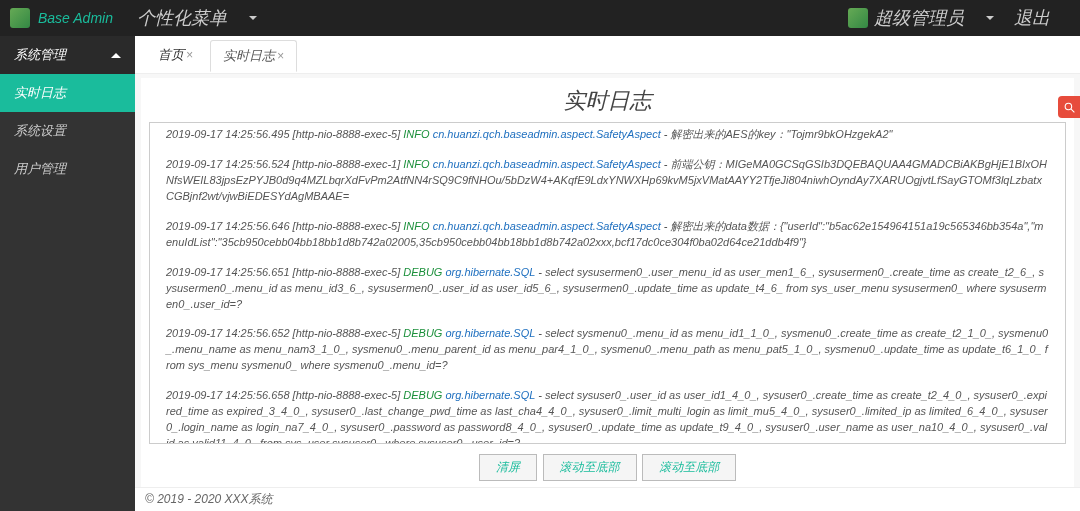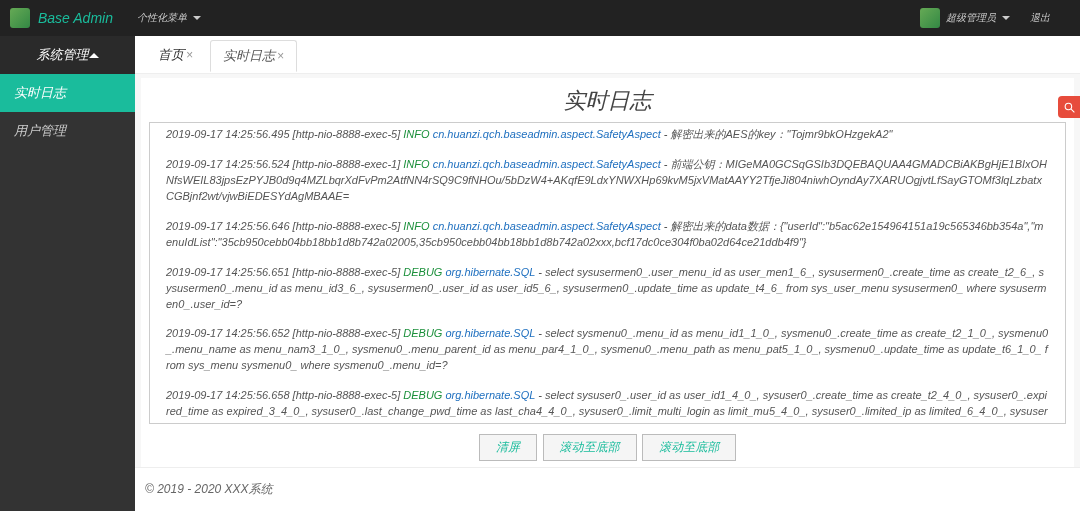--- a/index.html
+++ b/index.html
@@ -3,32 +3,32 @@
 <meta charset="utf-8">
 <style>
 * { margin: 0; padding: 0; box-sizing: border-box; }
 html, body { height: 100%; font-family: "Helvetica Neue", Helvetica, Arial, "Microsoft YaHei", sans-serif; font-size: 13px; color: #333; background: #fff; }
 .app { display: flex; flex-direction: column; height: 511px; width: 1080px; overflow: hidden; position: relative; font-style: italic; }
 
 
 .navbar { height: 36px; background: #222; color: #ddd; display: flex; align-items: center; padding: 0 10px; flex-shrink: 0; }
 .navbar .logo-img { width: 20px; height: 20px; background: linear-gradient(135deg,#6a5,#384); border-radius: 3px; margin-right: 8px; display:inline-block; }
 .navbar .brand { color: #1abc9c; font-size: 14px; margin-right: 24px; }
-.navbar .nav-item { color: #ccc; font-size: 10px; margin-right: 20px; cursor: pointer; display:flex; align-items:center; gap:4px;}
+.navbar .nav-item { color: #ccc; font-size: 18px; margin-right: 20px; cursor: pointer; display:flex; align-items:center; gap:20px;}
 .navbar .spacer { flex: 1; }
 .navbar .avatar { width: 20px; height: 20px; background: linear-gradient(135deg,#6a5,#384); border-radius: 3px; margin-right: 6px; display:inline-block;}
 .navbar .caret { width:0;height:0;border-left:4px solid transparent;border-right:4px solid transparent;border-top:4px solid #ccc; display:inline-block; margin-left:2px;}
 
 
 .body-row { display: flex; flex: 1; min-height: 0; }
 
 
 .sidebar { width: 135px; background: #333; color: #ccc; flex-shrink: 0; }
 .sidebar .side-item { padding: 10px 14px; font-size: 13px; cursor: pointer; display:flex; align-items:center; justify-content:space-between;}
-.sidebar .side-item.header { background: #2a2a2a; color:#fff;justify-content:center; }
+.sidebar .side-item.header { background: #2a2a2a; color:#fff; }
 .sidebar .side-item.active { background: #1abc9c; color: #fff; }
 .sidebar .chev { width:0;height:0;border-left:5px solid transparent;border-right:5px solid transparent;border-bottom:5px solid #ccc; display:inline-block; }
 .sidebar .header .chev { border-bottom-color:#fff; }
 
 
 .main { flex: 1; display: flex; flex-direction: column; min-width: 0; background:#f7f7f7;}
 .tabs { height: 38px; background: #fff; display: flex; align-items: center; padding: 0 10px; border-bottom: 1px solid #eee; flex-shrink:0;}
 .tab { padding: 6px 12px; font-size: 13px; border: 1px solid transparent; border-radius: 3px 3px 0 0; margin-right: 4px; display:flex; align-items:center; gap:2px; cursor:pointer; }
 .tab.active { border-color: #ddd; border-bottom-color: #fff; background:#fff; color:#555; position:relative; top:1px;}
 .tab .close { color:#999; font-size:12px; cursor:pointer; }
@@ -37,21 +37,21 @@
 .page-title { text-align: center; font-size: 22px; padding: 8px 0 6px 0; color:#444; flex-shrink:0;}
 .log-wrap { flex:1; margin: 0 8px 4px 8px; border:1px solid #ccc; overflow:auto; font-size:11px; line-height:1.45; color:#555; padding:4px 16px; position:relative; min-height:0;}
 .log-entry { margin-bottom: 14px; word-break: break-all; white-space: normal; }
 .log-entry .lvl-info { color: #1a8f3a; }
 .log-entry .lvl-debug { color: #1a8f3a; }
 .log-entry .logger { color: #1e6fbf; }
 
 .btn-row { text-align:center; padding:6px 0; flex-shrink:0;}
 .btn { display:inline-block; border:1px solid #bbb; background:#f5f5f5; color:#1abc9c; font-size:12px; padding:4px 16px; margin:0 1px; cursor:pointer;}
 
-.footer { height: 44px; background:#fff; border-top:1px solid #eee; display:flex; align-items:center; padding:0 10px; font-size:12px; color:#666; flex-shrink:0;}
+.footer { height: 24px; background:#fff; border-top:1px solid #eee; display:flex; align-items:center; padding:0 10px; font-size:12px; color:#666; flex-shrink:0;}
 
 .float-search { position:absolute; right:0; top:96px; width:22px; height:22px; background:#e74c3c; border-radius:4px 0 0 4px; display:flex;align-items:center;justify-content:center; cursor:pointer;}
 .float-search svg { width:13px; height:13px; fill:none; stroke:#fff; stroke-width:2;}
 
 
 .log-wrap::-webkit-scrollbar { height:12px; width:12px;}
 .log-wrap::-webkit-scrollbar-thumb { background:#ccc; border-radius:6px;}
 .log-wrap::-webkit-scrollbar-track { background:#f1f1f1;}
 </style>
 </head>
@@ -78,20 +78,23 @@
   <div class="body-row">
 
     <div class="sidebar">
       <div class="side-item header">
         <span>系统管理</span>
         <span class="chev"></span>
       </div>
       <div id="sidebar-items">
           <div class="side-item active">
             <span>实时日志</span>
+          </div>
+          <div class="side-item">
+            <span>系统设置</span>
           </div>
           <div class="side-item">
             <span>用户管理</span>
           </div>
         </div>
     </div>
 
     <div class="main">
       <div class="tabs" id="tabs">
           <div class="tab">

